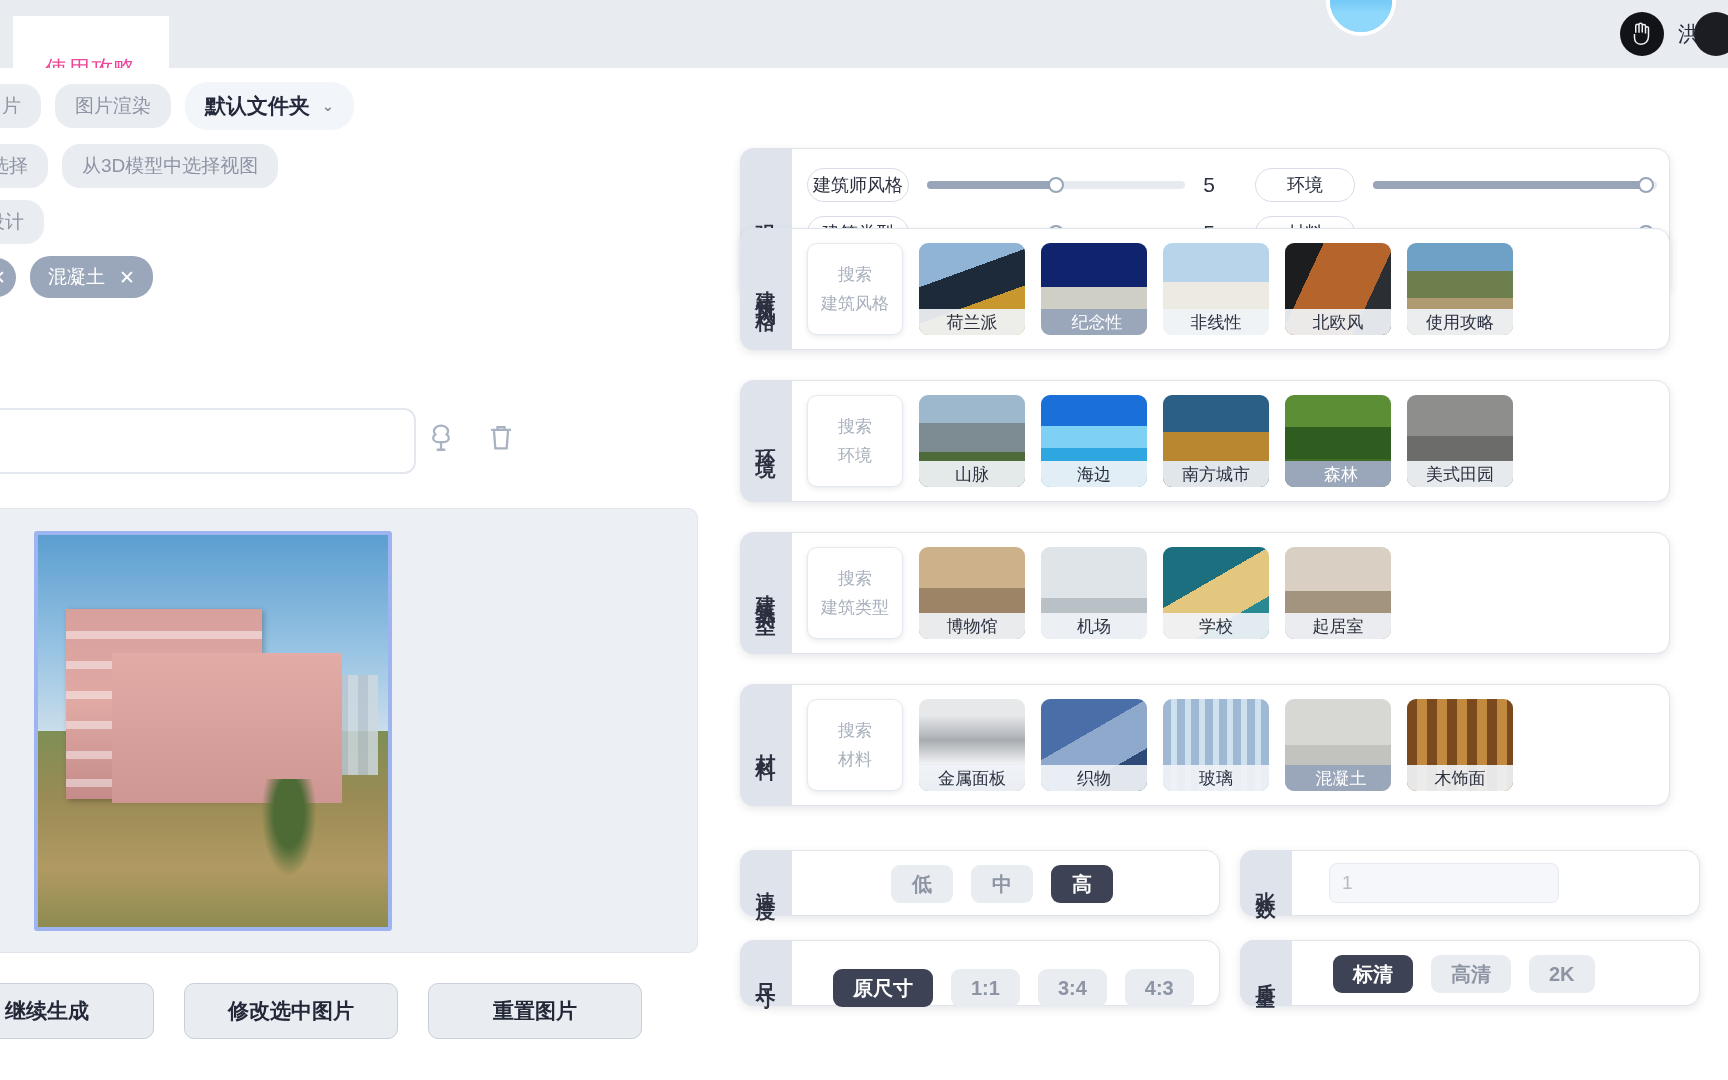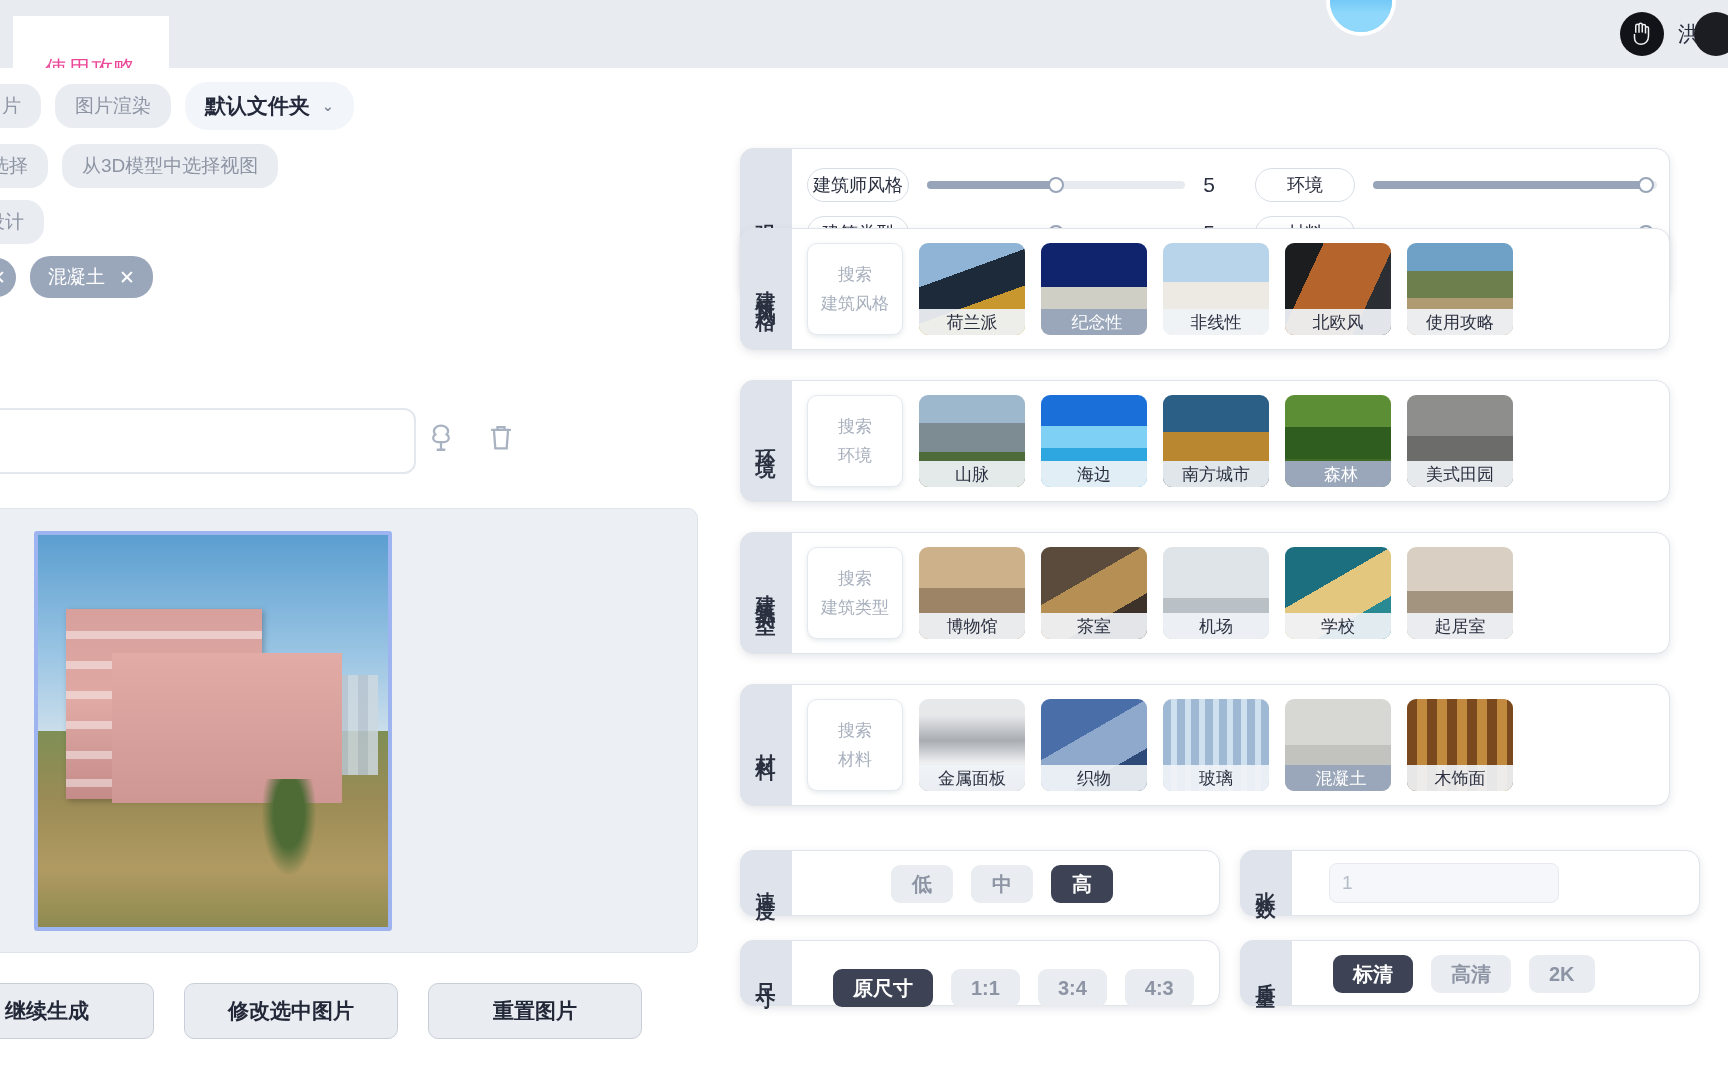--- a/index.html
+++ b/index.html
@@ -386,24 +386,20 @@
           <div class="thumbs">
             <div class="searchbox">
               <span>搜索</span>
               <span>建筑类型</span>
             </div>
             <div class="thumb">
               <div class="pic" style="background: linear-gradient(rgb(205, 177, 138) 0px, rgb(205, 177, 138) 45%, rgb(157, 132, 102) 45%, rgb(157, 132, 102) 100%);"></div>
               <div class="cap">博物馆</div>
             </div>
             <div class="thumb">
-              <div class="pic" style="background: linear-gradient(150deg, rgb(91, 75, 60) 0px, rgb(91, 75, 60) 38%, rgb(182, 143, 85) 38%, rgb(182, 143, 85) 70%, rgb(60, 50, 41) 70%, rgb(60, 50, 41) 100%);"></div>
-              <div class="cap">茶室</div>
-            </div>
-            <div class="thumb">
               <div class="pic" style="background: linear-gradient(rgb(223, 228, 232) 0px, rgb(223, 228, 232) 55%, rgb(185, 192, 198) 55%, rgb(185, 192, 198) 100%);"></div>
               <div class="cap">机场</div>
             </div>
             <div class="thumb">
               <div class="pic" style="background: linear-gradient(150deg, rgb(27, 111, 126) 0px, rgb(27, 111, 126) 40%, rgb(228, 199, 127) 40%, rgb(228, 199, 127) 72%, rgb(42, 138, 148) 72%, rgb(42, 138, 148) 100%);"></div>
               <div class="cap">学校</div>
             </div>
             <div class="thumb">
               <div class="pic" style="background: linear-gradient(rgb(217, 207, 194) 0px, rgb(217, 207, 194) 48%, rgb(163, 148, 127) 48%, rgb(163, 148, 127) 100%);"></div>
               <div class="cap">起居室</div>

